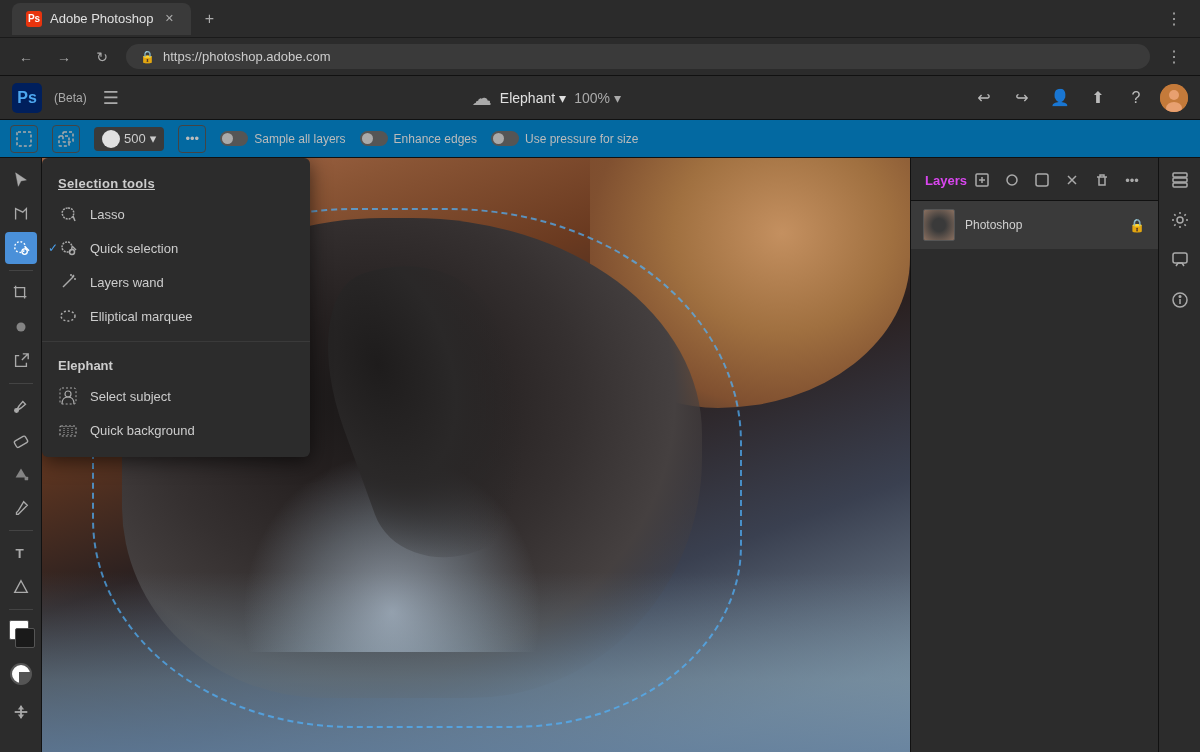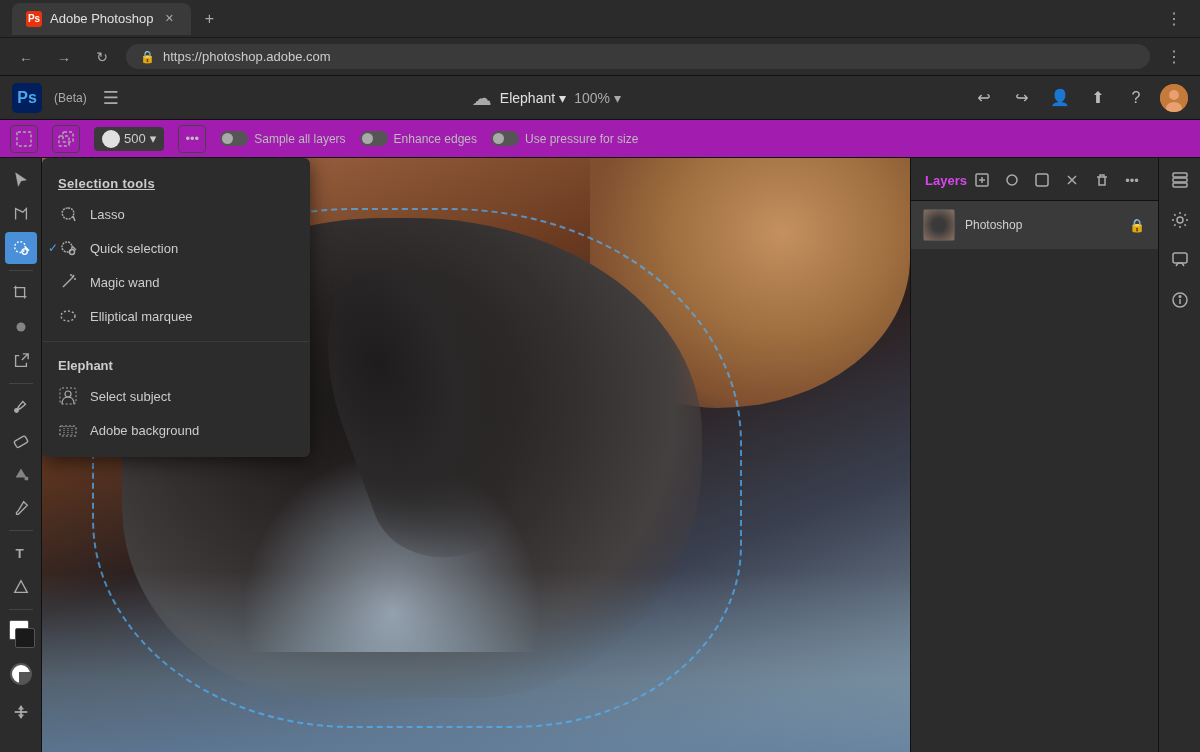--- a/index.html
+++ b/index.html
@@ -134,21 +134,21 @@
       width: 28px; height: 28px;
       border-radius: 50%;
       background: #c47a3a;
       display: flex; align-items: center; justify-content: center;
       font-size: 12px; color: white;
       overflow: hidden;
     }
 
     
     .options-bar {
-      background: #a21caf;
+      background: #0369a1;
       height: 38px;
       display: flex;
       align-items: center;
       padding: 0 10px;
       gap: 14px;
       border-bottom: 1px solid #111;
     }
     .opt-btn {
       width: 28px; height: 28px;
       border-radius: 4px;
@@ -626,21 +626,21 @@
       <div class="dropdown-item">
         <div class="dropdown-item-icon">
           <svg width="18" height="18" viewBox="0 0 18 18" fill="none" stroke="#aaa" stroke-width="1.5">
             <line x1="4" y1="14" x2="12" y2="6"></line>
             <path d="M12 6 L15 3"></path>
             <line x1="12" y1="3" x2="12" y2="1"></line>
             <line x1="15" y1="6" x2="17" y2="6"></line>
             <line x1="13" y1="4" x2="15" y2="2"></line>
           </svg>
         </div>
-        <span>Magic wand</span>
+        <span>Layers wand</span>
       </div>
 
 
       <div class="dropdown-item">
         <div class="dropdown-item-icon">
           <svg width="18" height="18" viewBox="0 0 18 18" fill="none">
             <ellipse cx="9" cy="9" rx="7" ry="5" stroke="#aaa" stroke-width="1.5" stroke-dasharray="2 2"></ellipse>
           </svg>
         </div>
         <span>Elliptical marquee</span>
@@ -663,21 +663,21 @@
 
       <div class="dropdown-item">
         <div class="dropdown-item-icon">
           <svg width="18" height="18" viewBox="0 0 18 18" fill="none">
             <rect x="1" y="5" width="16" height="10" rx="1" stroke="#aaa" stroke-width="1.2" stroke-dasharray="2 2"></rect>
             <line x1="5" y1="5" x2="5" y2="15" stroke="#aaa" stroke-width="1" stroke-dasharray="1 1"></line>
             <line x1="9" y1="5" x2="9" y2="15" stroke="#aaa" stroke-width="1" stroke-dasharray="1 1"></line>
             <line x1="13" y1="5" x2="13" y2="15" stroke="#aaa" stroke-width="1" stroke-dasharray="1 1"></line>
           </svg>
         </div>
-        <span>Adobe background</span>
+        <span>Quick background</span>
       </div>
     </div>
   </div>
 
   <div class="right-panel">
     <div class="layers-header">
       <span class="layers-title">Layers</span>
       <div class="layers-icons">
         <div class="layer-icon">
           <svg width="16" height="16" viewBox="0 0 16 16" fill="none" stroke="#aaa" stroke-width="1.5">

